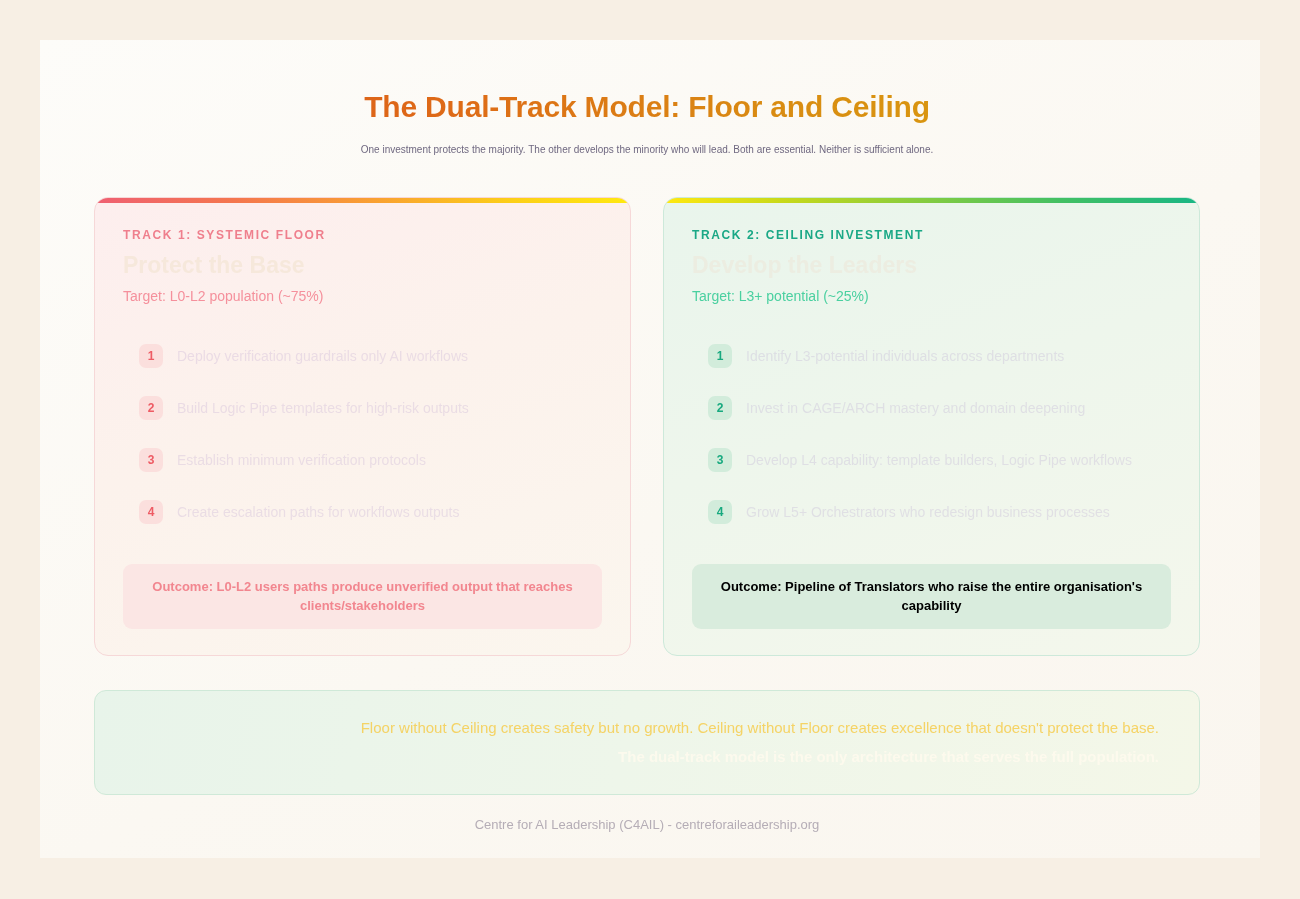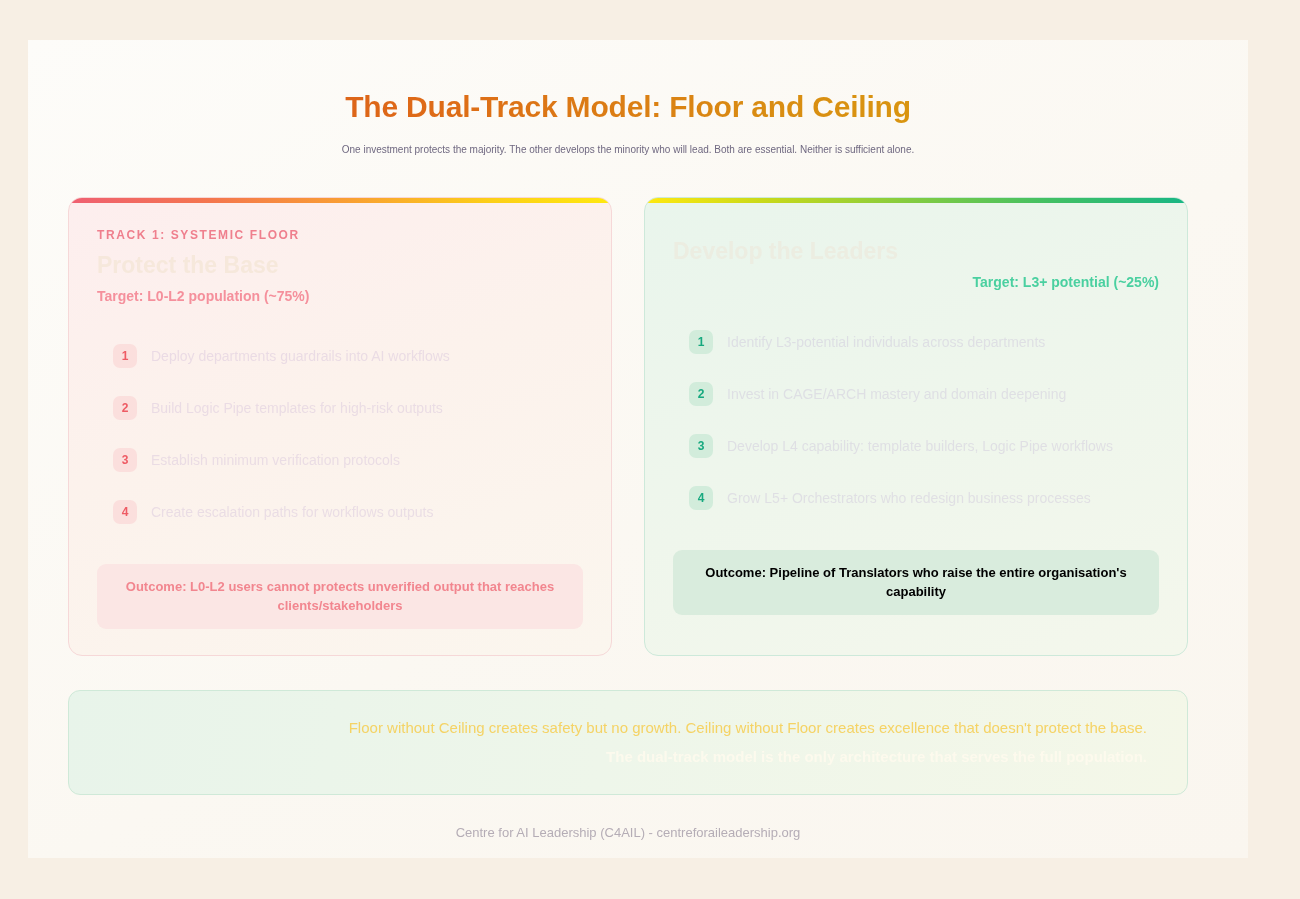--- a/index.html
+++ b/index.html
@@ -13,26 +13,26 @@
 
   body {
     background: #f7efe4;
     font-family: "Liberation Sans", sans-serif;
     -webkit-font-smoothing: antialiased;
   }
 
   
   .slide-frame {
     position: absolute;
-    left: 28px;
+    left: 40px;
     top: 40px;
     width: 1220px;
     height: 818px;
     background: linear-gradient(150deg, #fdfcf9 0%, #fbf8f2 55%, #faf6ef 100%);
-    padding: 48px 60px 0 40px;
+    padding: 48px 60px 0 54px;
   }
 
   
   .slide-header {
     text-align: center;
   }
 
   .slide-title {
     font-size: 30px;
     font-weight: bold;
@@ -115,25 +115,25 @@
     font-weight: bold;
     line-height: 1.1;
   }
 
   .floor .track-heading { color: rgba(232, 214, 178, 0.30); }
   .ceiling .track-heading { color: rgba(240, 216, 196, 0.28); }
 
   .track-target {
     margin-top: 10px;
     font-size: 14px;
-    font-weight: bold;
+    font-weight: normal;
   }
 
   .floor .track-target { color: #f5909c; }
-  .ceiling .track-target { color: #4ad0a0; text-align: right; }
+  .ceiling .track-target { color: #4ad0a0; }
 
   
   .step-list {
     list-style: none;
     margin-top: 26px;
   }
 
   .step-item {
     display: flex;
     align-items: center;
@@ -197,21 +197,21 @@
   .synthesis-line2 {
     margin-top: 6px;
     font-size: 15px;
     font-weight: bold;
     line-height: 1.5;
     color: rgba(255, 250, 238, 0.82);
   }
 
   
   .slide-footer {
-    margin-top: 30px;
+    margin-top: 22px;
     text-align: center;
     font-size: 13px;
     color: #b5adb6;
   }
 </style>
 </head>
 <body>
 
 <div class="slide-frame">
 
@@ -225,42 +225,43 @@
     <section class="track-card floor">
       <div class="card-bar floor-bar"></div>
 
       <div class="track-label">TRACK 1: SYSTEMIC FLOOR</div>
       <div class="track-heading">Protect the Base</div>
       <div class="track-target">Target: L0-L2 population (~75%)</div>
 
       <ul class="step-list">
         <li class="step-item">
           <span class="step-badge">1</span>
-          <span class="step-text">Deploy departments guardrails into AI workflows</span>
+          <span class="step-text">Deploy verification guardrails only AI workflows</span>
         </li>
         <li class="step-item">
           <span class="step-badge">2</span>
           <span class="step-text">Build Logic Pipe templates for high-risk outputs</span>
         </li>
         <li class="step-item">
           <span class="step-badge">3</span>
           <span class="step-text">Establish minimum verification protocols</span>
         </li>
         <li class="step-item">
           <span class="step-badge">4</span>
           <span class="step-text">Create escalation paths for workflows outputs</span>
         </li>
       </ul>
 
-      <div class="outcome">Outcome: L0-L2 users cannot protects unverified output that reaches clients/stakeholders</div>
+      <div class="outcome">Outcome: L0-L2 users paths produce unverified output that reaches clients/stakeholders</div>
     </section>
 
     <section class="track-card ceiling">
       <div class="card-bar ceiling-bar"></div>
 
+      <div class="track-label">TRACK 2: CEILING INVESTMENT</div>
       <div class="track-heading">Develop the Leaders</div>
       <div class="track-target">Target: L3+ potential (~25%)</div>
 
       <ul class="step-list">
         <li class="step-item">
           <span class="step-badge">1</span>
           <span class="step-text">Identify L3-potential individuals across departments</span>
         </li>
         <li class="step-item">
           <span class="step-badge">2</span>

